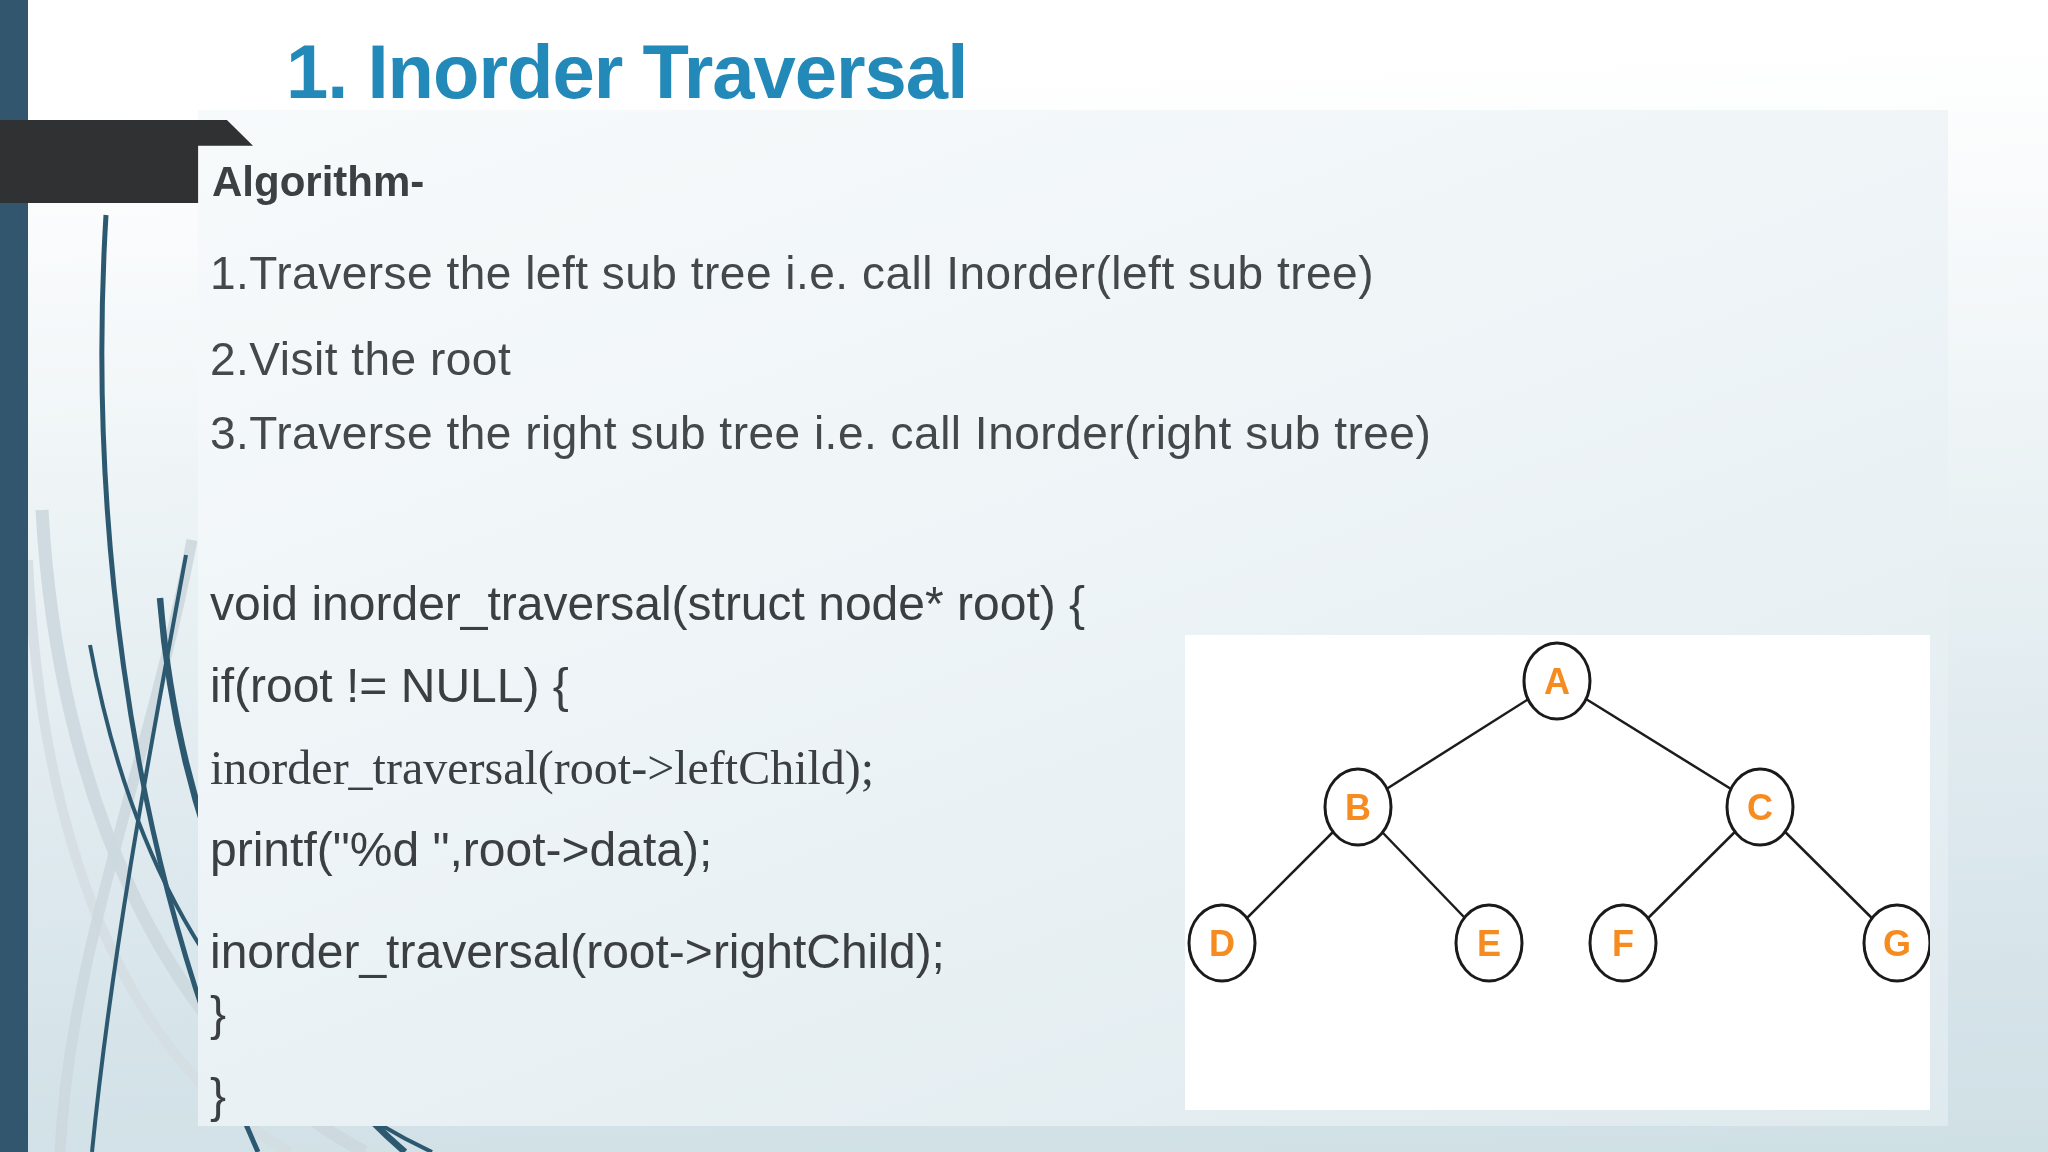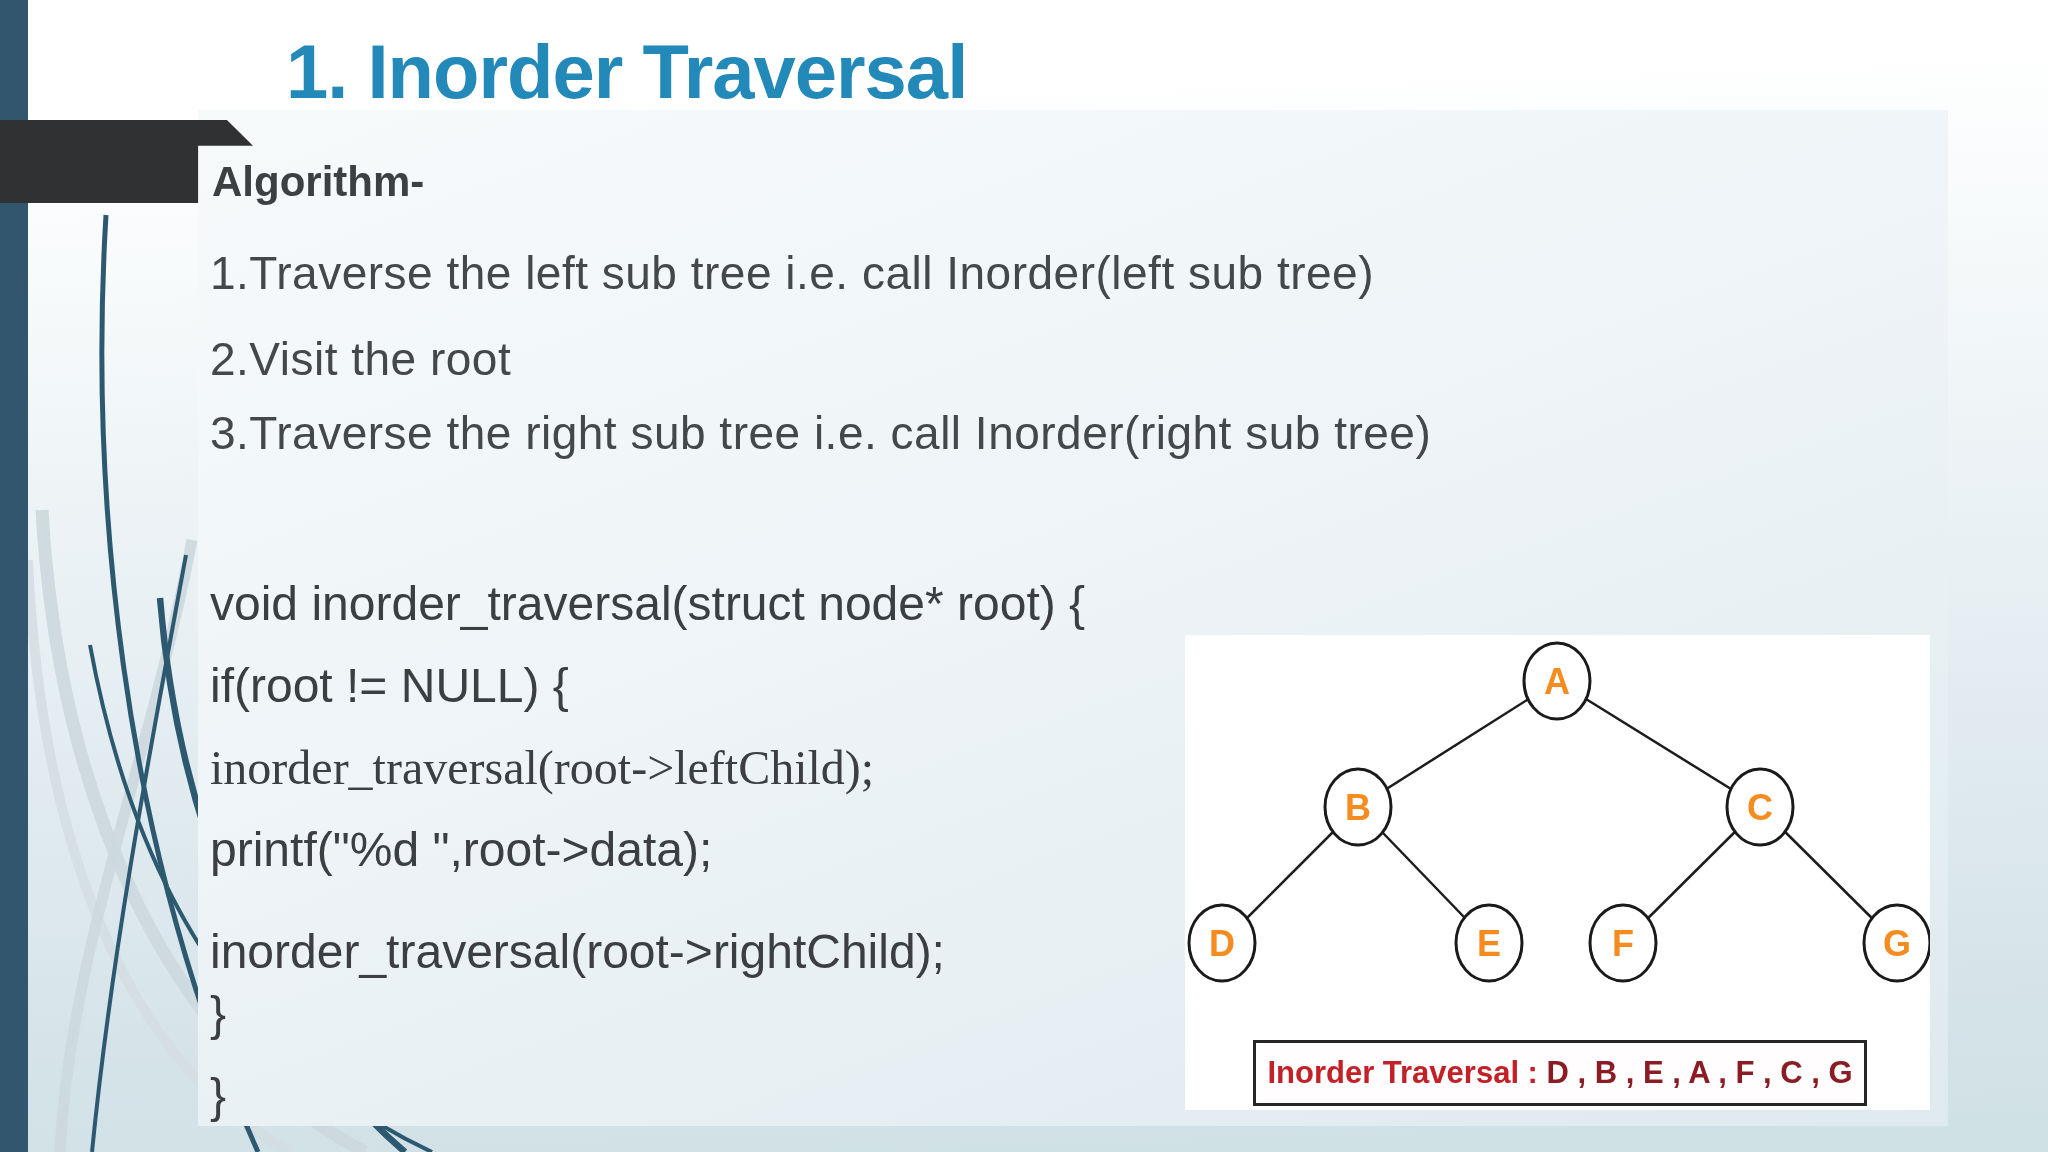--- a/index.html
+++ b/index.html
@@ -99,21 +99,18 @@
         <text x="575" y="185" text-anchor="middle" class="tree-letter">C</text>
         <ellipse cx="37" cy="308" rx="33" ry="38" fill="#ffffff" stroke="#1a1a1a" stroke-width="3"></ellipse>
         <text x="37" y="321" text-anchor="middle" class="tree-letter">D</text>
         <ellipse cx="304" cy="308" rx="33" ry="38" fill="#ffffff" stroke="#1a1a1a" stroke-width="3"></ellipse>
         <text x="304" y="321" text-anchor="middle" class="tree-letter">E</text>
         <ellipse cx="438" cy="308" rx="33" ry="38" fill="#ffffff" stroke="#1a1a1a" stroke-width="3"></ellipse>
         <text x="438" y="321" text-anchor="middle" class="tree-letter">F</text>
         <ellipse cx="712" cy="308" rx="33" ry="38" fill="#ffffff" stroke="#1a1a1a" stroke-width="3"></ellipse>
         <text x="712" y="321" text-anchor="middle" class="tree-letter">G</text>
       </svg>
-    <div class="caption">
-      <span class="cap-label">Inorder Traversal : </span><span class="cap-seq">D , B , E , A , F , C , G</span>
-    </div>
   </div>
 
   <div class="banner"></div>
   <div class="title">1. Inorder Traversal</div>
 
 </div>
 
 </body></html>

